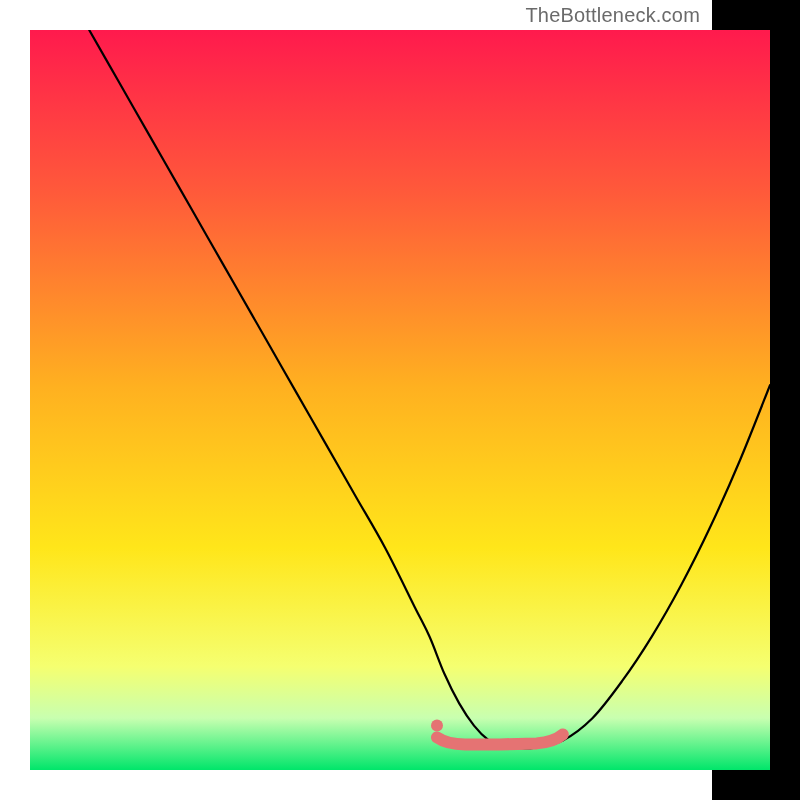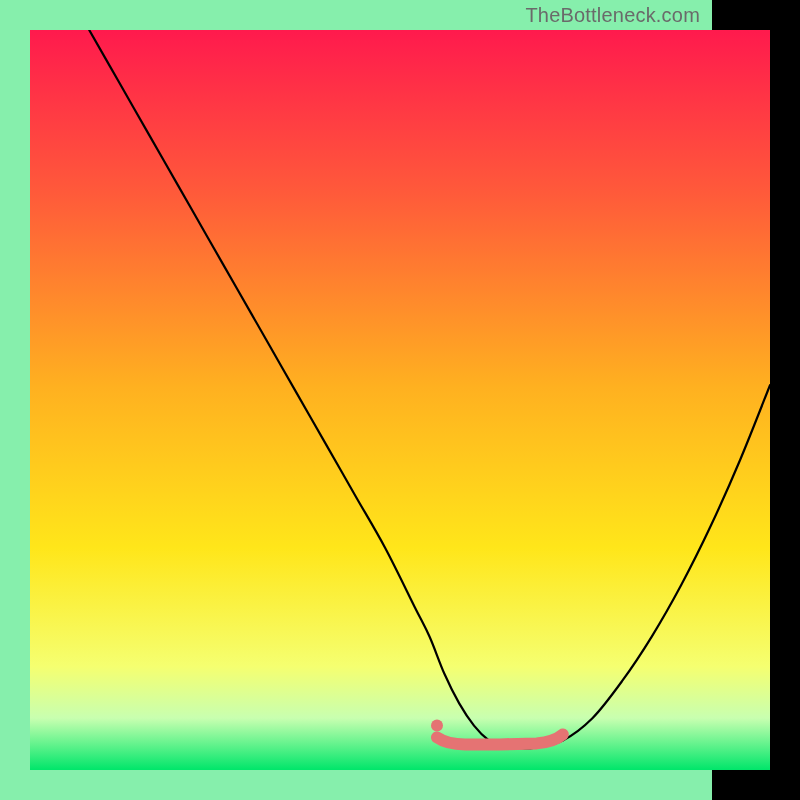--- a/index.html
+++ b/index.html
@@ -1,17 +1,17 @@
 <!DOCTYPE html>
 <html><head>
 <meta charset="utf-8">
 <style>
   * { margin: 0; padding: 0; box-sizing: border-box; }
   html, body { width: 800px; height: 800px; overflow: hidden; background: #000; }
-  .container { position: relative; width: 712px; height: 800px; background: #86efac; }
+  .container { position: relative; width: 712px; height: 800px; background: #ffffff; }
   .attribution {
     position: absolute;
     top: 4px;
     right: 12px;
     font-family: Arial, Helvetica, sans-serif;
     font-size: 20px;
     font-weight: 500;
     color: #6a6a6a;
     letter-spacing: 0.2px;
   }

